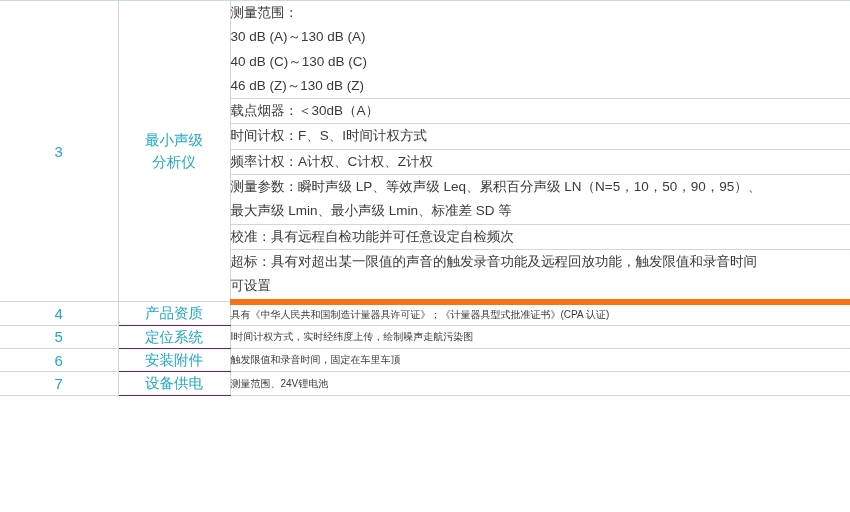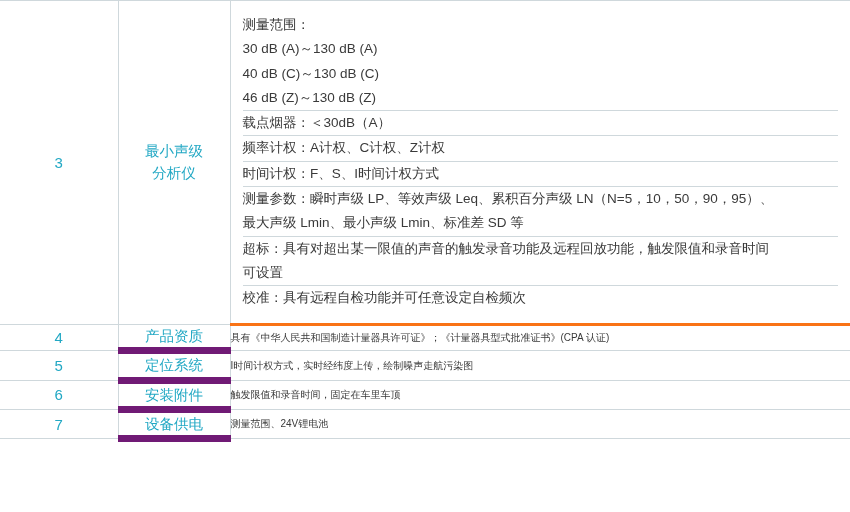--- a/index.html
+++ b/index.html
@@ -41,21 +41,21 @@
     border-bottom: 1px solid #cfd8dc;
     height: 100%;
   }
   .cell-name {
     text-align: center;
     color: #22a8c4;
     font-size: 14.5px;
     line-height: 1.55;
     border-right: 1px solid #cfd8dc;
     border-top: 1px solid #cfd8dc;
-    border-bottom: 7px solid #701a75;
+    border-bottom: 1px solid #701a75;
     padding: 4px 6px;
   }
   .cell-desc {
     font-size: 10px;
     line-height: 1.75;
     color: #3a3a3a;
     padding: 9px 14px 9px 18px;
     border-top: 1px solid #cfd8dc;
     border-bottom: 1px solid #cfd8dc;
   }
@@ -97,63 +97,63 @@
   <tbody>
 
     <tr class="row-tall">
       <td class="cell-no">
         <span>3</span>
       </td>
       <td class="cell-name">
         <div>最小声级</div>
         <div>分析仪</div>
       </td>
-      <td style="padding:12px; border-top:1px solid #cfd8dc; border-bottom:3px solid #f97316;">
+      <td style="padding:0; border-top:1px solid #cfd8dc; border-bottom:6px solid #f97316;">
         <table class="sub-table">
           <tbody>
             <tr>
               <td class="sub-cell">
                 <div>测量范围：</div>
                 <div>30 dB (A)～130 dB (A)</div>
                 <div>40 dB (C)～130 dB (C)</div>
                 <div>46 dB (Z)～130 dB (Z)</div>
               </td>
             </tr>
             <tr>
               <td class="sub-cell">
                 <div>载点烟器：＜30dB（A）</div>
               </td>
             </tr>
             <tr>
               <td class="sub-cell">
+                <div>时间计权：F、S、I时间计权方式</div>
+              </td>
+            </tr>
+            <tr>
+              <td class="sub-cell">
                 <div>频率计权：A计权、C计权、Z计权</div>
-              </td>
-            </tr>
-            <tr>
-              <td class="sub-cell">
-                <div>时间计权：F、S、I时间计权方式</div>
               </td>
             </tr>
             <tr>
               <td class="sub-cell">
                 <div>测量参数：瞬时声级 LP、等效声级 Leq、累积百分声级 LN（N=5，10，50，90，95）、</div>
                 <div>最大声级 Lmin、最小声级 Lmin、标准差 SD 等</div>
               </td>
             </tr>
             <tr>
               <td class="sub-cell">
+                <div>校准：具有远程自检功能并可任意设定自检频次</div>
+              </td>
+            </tr>
+            <tr>
+              <td class="sub-cell">
                 <div>超标：具有对超出某一限值的声音的触发录音功能及远程回放功能，触发限值和录音时间</div>
                 <div>可设置</div>
               </td>
             </tr>
-            <tr>
-              <td class="sub-cell">
-                <div>校准：具有远程自检功能并可任意设定自检频次</div>
-              </td>
-            </tr>
           </tbody>
         </table>
       </td>
     </tr>
 
     <tr>
       <td class="cell-no">
         <span>4</span>
       </td>
       <td class="cell-name">

